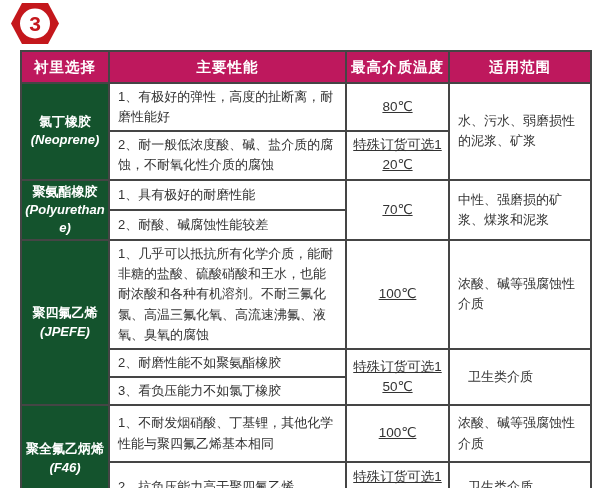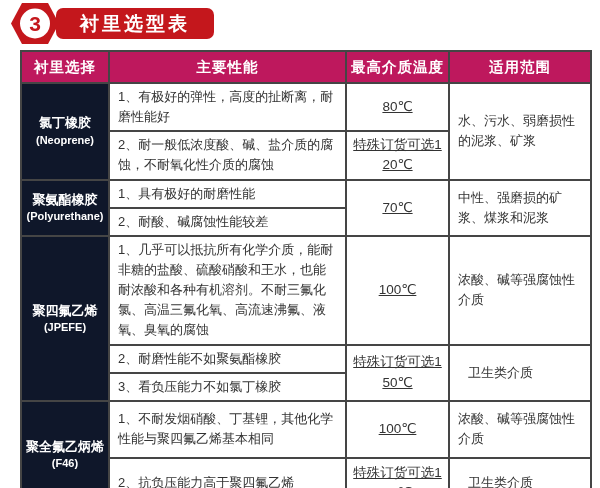--- a/index.html
+++ b/index.html
@@ -29,24 +29,24 @@
   table.lining th,table.lining td{
     border:2px solid #454545;vertical-align:middle;
     word-break:break-all;overflow:hidden;
   }
   table.lining th{
     background:#be185d;color:#ffffff;
     font-size:14.5px;font-weight:bold;text-align:center;
     height:28px;letter-spacing:1px;
   }
   td.mat{
-    background:#0f172a;color:#ffffff;text-align:center;
+    background:#14532d;color:#ffffff;text-align:center;
     font-size:13px;font-weight:bold;line-height:1.4;padding:2px;
   }
-  td.mat .sub{font-size:11px;font-weight:bold;}
+  td.mat .sub{font-size:13px;font-weight:bold;font-style:italic;}
   td.perf{
     text-align:left;padding:3px 8px;color:#333333;
     font-size:13px;line-height:1.55;margin-left:17px;
   }
   td.temp{
     text-align:center;padding:2px 6px;color:#333333;
     font-size:13.5px;line-height:1.5;text-decoration:underline;
   }
   td.range{color:#333333;font-size:13px;line-height:1.55;margin-left:13px;}
   td.range.left{text-align:left;padding:3px 8px;}
@@ -55,23 +55,20 @@
 </head>
 <body>
 
 <div class="topbar">
   <div class="badge">
     <svg width="50" height="43" viewBox="0 0 50 43">
       <polygon points="12,1 38,1 49,21.5 38,42 12,42 1,21.5" fill="#c4171c"></polygon>
       <circle cx="25" cy="21.5" r="15" fill="#ffffff"></circle>
       <text x="25" y="29" text-anchor="middle" font-size="21" font-weight="bold" font-family="Liberation Sans, DejaVu Sans, sans-serif" fill="#c4171c">3</text>
     </svg>
-  </div>
-  <div class="banner">
-    <span>衬里选型表</span>
   </div>
 </div>
 
 <table class="lining">
   <colgroup>
       <col class="c1">
       <col class="c2">
       <col class="c3">
       <col class="c4">
     </colgroup>

